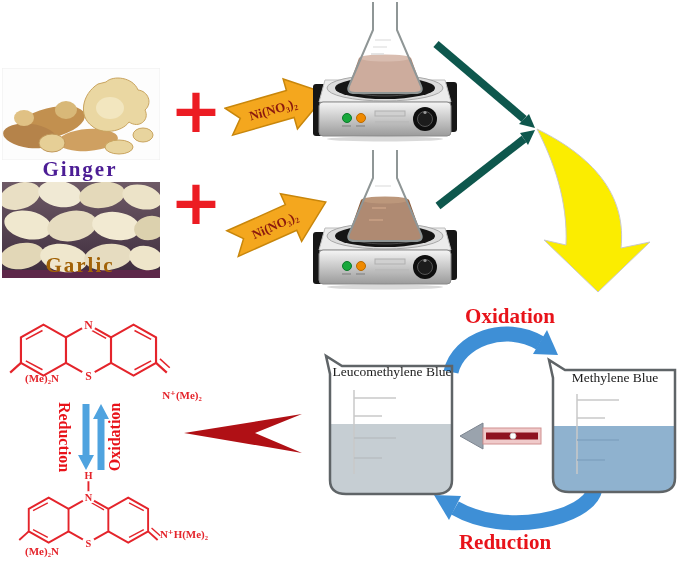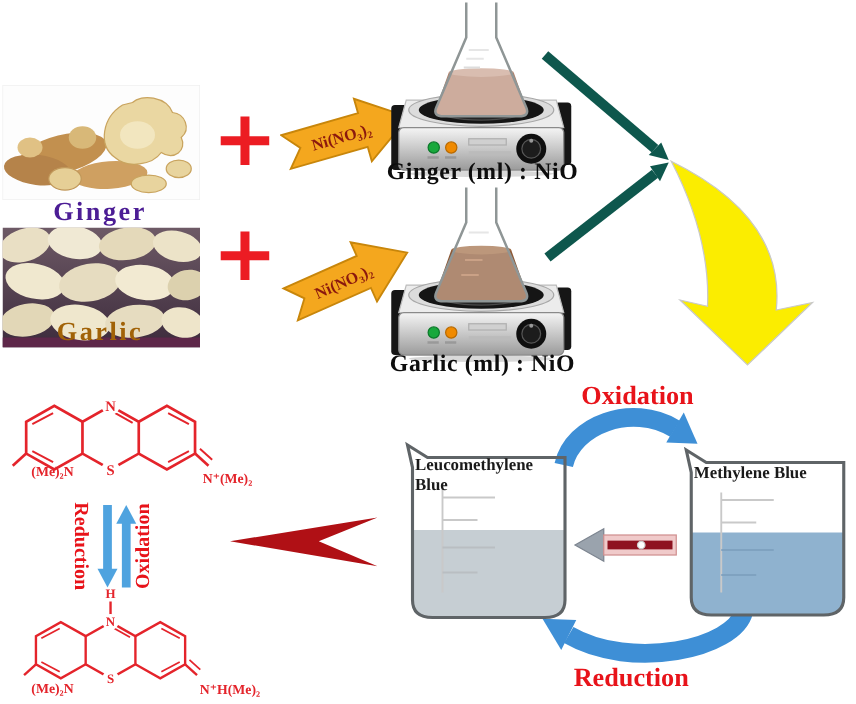--- a/index.html
+++ b/index.html
@@ -3,21 +3,21 @@
 <meta charset="utf-8">
 <style>
   html,body{margin:0;padding:0;background:#fff;}
   #canvas{position:relative;width:685px;height:563px;background:#fff;overflow:hidden;
           font-family:"Liberation Serif","DejaVu Serif",serif;}
   .abs{position:absolute;}
   .lbl{font-weight:bold;text-align:center;}
   .plus{font-family:"DejaVu Sans",sans-serif;font-weight:900;font-size:62px;color:#EC1C23;line-height:58px;text-align:center;width:60px;}
   .flasklbl{font-size:19px;font-weight:bold;color:#0d0d0d;text-align:center;letter-spacing:.5px;}
   .cyclbl{font-size:21px;font-weight:bold;color:#E8131A;text-align:center;}
-  .beakerlbl{font-size:13.5px;font-weight:bold;color:#1a1a1a;text-align:left;line-height:1.15;}
+  .beakerlbl{font-size:13.5px;font-weight:normal;color:#1a1a1a;text-align:center;line-height:1.15;}
   .grouplbl{font-size:11px;font-weight:bold;color:#E4242B;text-align:center;white-space:nowrap;padding-left:20px;}
   .vert{font-size:16px;font-weight:bold;color:#E8131A;text-align:center;width:110px;height:18px;}
   svg{display:block;}
 </style>
 </head>
 <body>
 
 <div id="canvas">
 
   <div class="abs" style="left:2px;top:68px;">
@@ -110,21 +110,20 @@
       <rect x="31" y="125" width="9" height="2" fill="#999"></rect>
       <rect x="45" y="125" width="9" height="2" fill="#999"></rect>
       <rect x="64" y="111" width="30" height="5" fill="#d0d0d0" stroke="#b0b0b0"></rect>
       <rect x="64" y="121" width="34" height="3" fill="#bbb"></rect>
       <circle cx="114" cy="119" r="12" fill="#0f0f0f"></circle>
       <circle cx="114" cy="119" r="7.5" fill="#1c1c1c" stroke="#555"></circle>
       <circle cx="114" cy="112.5" r="1.6" fill="#999"></circle>
       <ellipse cx="74" cy="139" rx="58" ry="2.5" fill="rgba(0,0,0,0.15)"></ellipse>
     </svg>
   </div>
-  <div class="abs flasklbl" style="left:295px;top:127px;width:182px;">Ginger (ml) : NiO</div>
 
   <div class="abs" style="left:311px;top:148px;">
     <svg width="150" height="142" viewBox="0 0 150 142">
       <defs>
         <linearGradient id="silver2" x1="0" y1="0" x2="0" y2="1">
           <stop offset="0" stop-color="#f5f5f5"></stop>
             <stop offset="1" stop-color="#9b9b9b"></stop>
         </linearGradient>
       </defs>
       <rect x="2" y="84" width="13" height="52" rx="3" fill="#161616"></rect>
@@ -146,21 +145,20 @@
       <rect x="31" y="125" width="9" height="2" fill="#999"></rect>
       <rect x="45" y="125" width="9" height="2" fill="#999"></rect>
       <rect x="64" y="111" width="30" height="5" fill="#d0d0d0" stroke="#b0b0b0"></rect>
       <rect x="64" y="121" width="34" height="3" fill="#bbb"></rect>
       <circle cx="114" cy="119" r="12" fill="#0f0f0f"></circle>
       <circle cx="114" cy="119" r="7.5" fill="#1c1c1c" stroke="#555"></circle>
       <circle cx="114" cy="112.5" r="1.6" fill="#999"></circle>
       <ellipse cx="74" cy="139" rx="58" ry="2.5" fill="rgba(0,0,0,0.15)"></ellipse>
     </svg>
   </div>
-  <div class="abs flasklbl" style="left:298px;top:281px;width:176px;">Garlic (ml) : NiO</div>
 
   <svg class="abs" style="left:0;top:0;" width="685" height="563" viewBox="0 0 685 563">
 
     <line x1="436" y1="44" x2="524" y2="119" stroke="#0E574D" stroke-width="8"></line>
     <polygon points="535,128 519,124 529,114" fill="#0E574D"></polygon>
     <line x1="438" y1="206" x2="524" y2="139" stroke="#0E574D" stroke-width="8"></line>
     <polygon points="535,130 528,145 520,133" fill="#0E574D"></polygon>
 
     <path d="M537,129 C553,160 568,200 566,245 L544,240 L598,292 L650,242 L621,248 C626,200 600,160 537,129 Z" fill="#FBED00" stroke="#c9c9c9" stroke-width="1"></path>
 
@@ -227,21 +225,21 @@
         <line x1="157" y1="55" x2="168" y2="65"></line>
         <line x1="161" y1="51" x2="171" y2="60" stroke-width="1.6"></line>
       </g>
       <circle cx="88" cy="16" r="7.5" fill="#fff"></circle>
       <text x="88" y="20" text-anchor="middle" font-size="12" font-weight="bold" fill="#E4242B">N</text>
       <circle cx="88" cy="68" r="7.5" fill="#fff"></circle>
       <text x="88" y="72.5" text-anchor="middle" font-size="12" font-weight="bold" fill="#E4242B">S</text>
     </svg>
   </div>
   <div class="abs grouplbl" style="left:0px;top:372px;width:44px;">(Me)₂N</div>
-  <div class="abs grouplbl" style="left:136px;top:376px;width:52px;">N⁺(Me)₂</div>
+  <div class="abs grouplbl" style="left:136px;top:389px;width:52px;">N⁺(Me)₂</div>
 
   <div class="abs vert" style="left:9px;top:428px;transform:rotate(90deg);">Reduction</div>
   <div class="abs vert" style="left:60px;top:428px;transform:rotate(-90deg);">Oxidation</div>
 
   <div class="abs" style="left:2px;top:470px;">
     <svg width="172" height="96" viewBox="0 -16 175 111" font-family="Liberation Serif, DejaVu Serif, serif">
       <g stroke="#E4242B" stroke-width="2.2" fill="none">
         <line x1="88" y1="-3" x2="88" y2="9"></line>
         <path d="M88,16 L111,29 L111,55 L88,68 L65,55 L65,29 Z"></path>
         <path d="M111,29 L134,16 L157,29 L157,55 L134,68 L111,55"></path>
@@ -256,15 +254,15 @@
         <line x1="161" y1="51" x2="171" y2="60" stroke-width="1.6"></line>
       </g>
       <text x="88" y="-6" text-anchor="middle" font-size="12" font-weight="bold" fill="#E4242B">H</text>
       <circle cx="88" cy="16" r="7.5" fill="#fff"></circle>
       <text x="88" y="20" text-anchor="middle" font-size="12" font-weight="bold" fill="#E4242B">N</text>
       <circle cx="88" cy="68" r="7.5" fill="#fff"></circle>
       <text x="88" y="72.5" text-anchor="middle" font-size="12" font-weight="bold" fill="#E4242B">S</text>
     </svg>
   </div>
   <div class="abs grouplbl" style="left:0px;top:545px;width:44px;">(Me)₂N</div>
-  <div class="abs grouplbl" style="left:134px;top:545px;width:60px;">N⁺H(Me)₂</div>
+  <div class="abs grouplbl" style="left:134px;top:528px;width:60px;">N⁺H(Me)₂</div>
 
 </div>
 
 </body></html>

